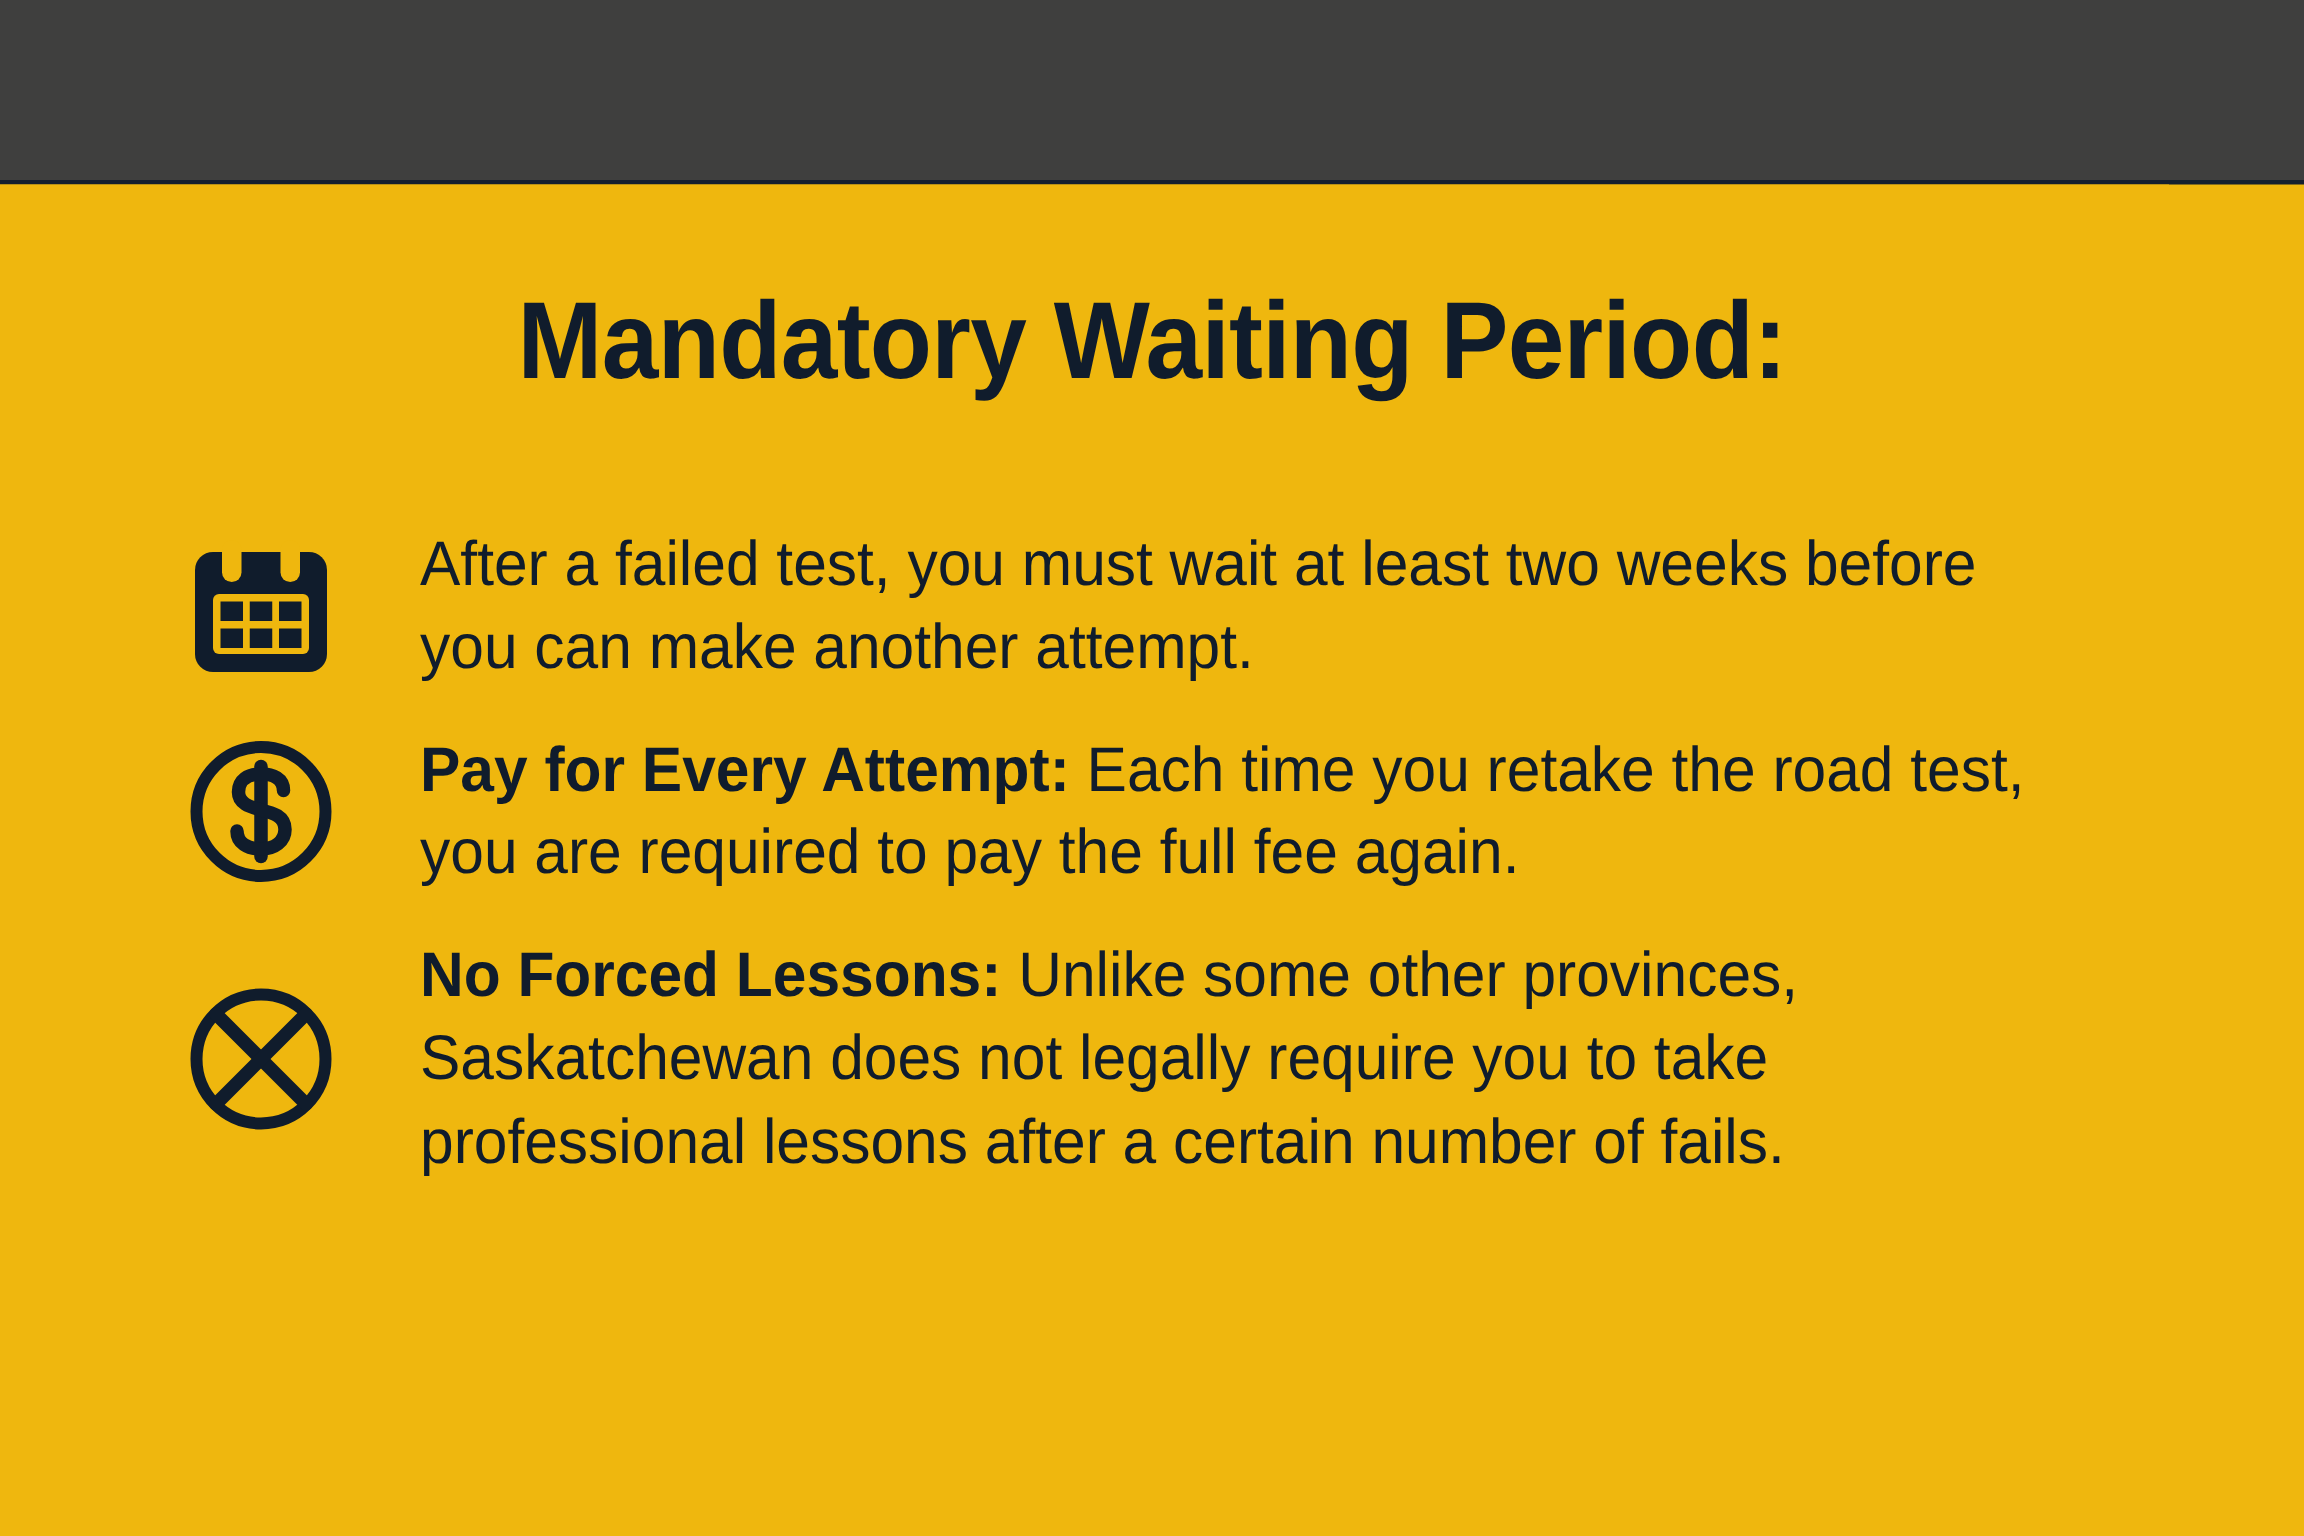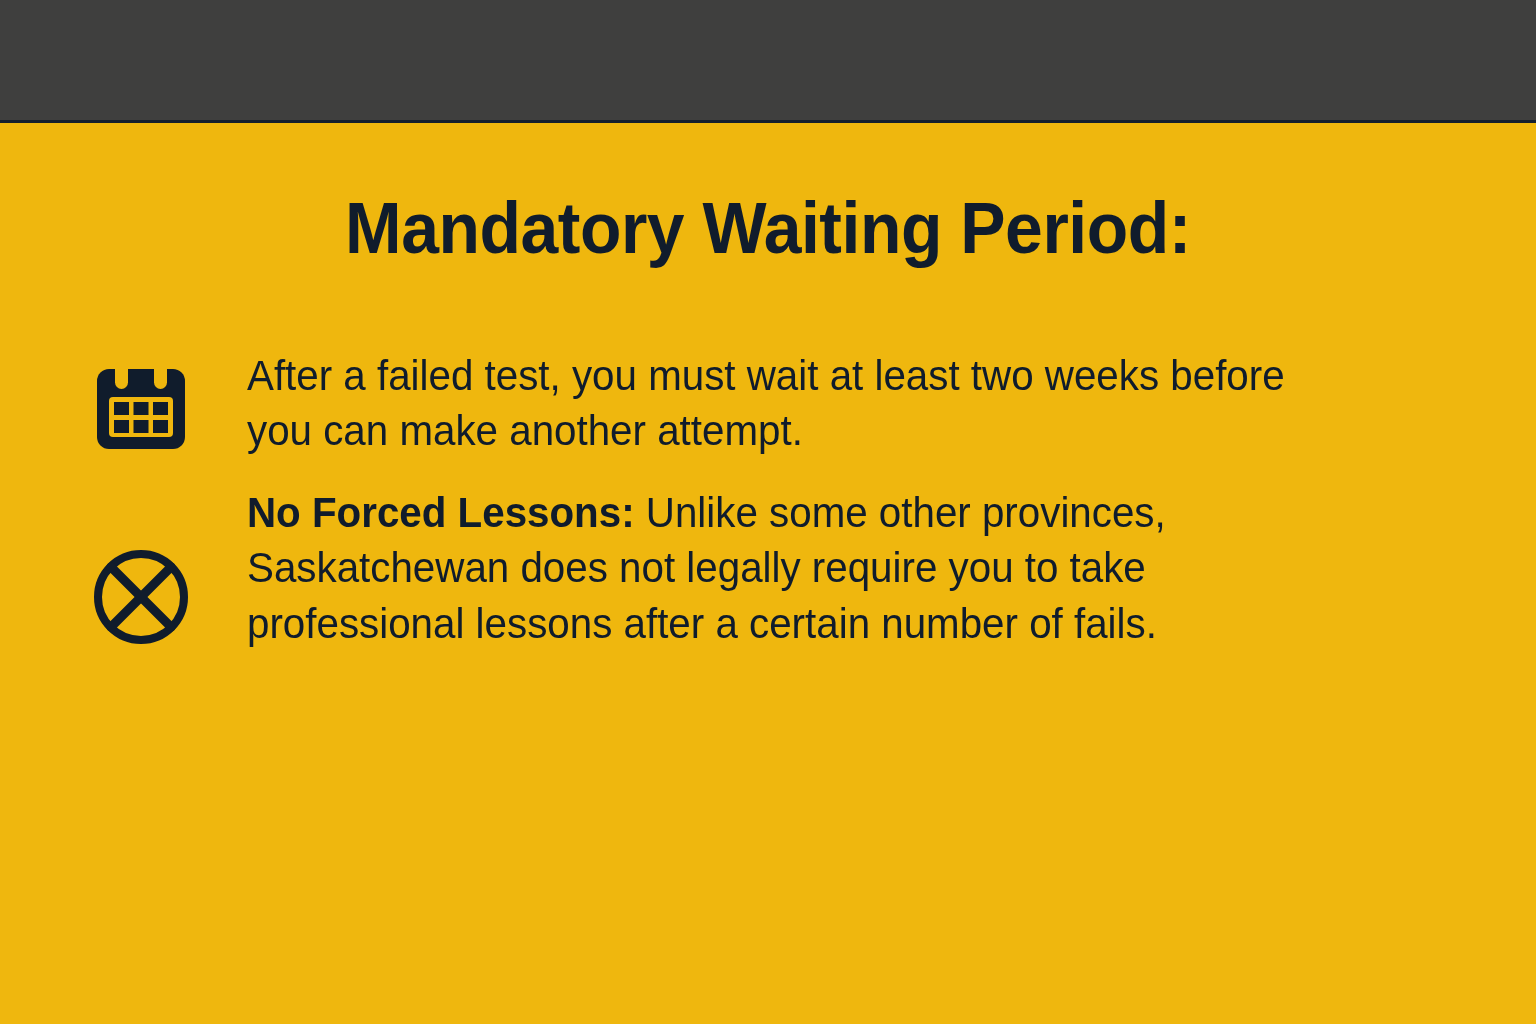--- a/index.html
+++ b/index.html
@@ -58,22 +58,22 @@
   }
   .items {
     position: absolute;
     top: 225px;
     left: 0;
     width: 1536px;
   }
   .item {
     position: relative;
     display: flex;
-    align-items: flex-end;
-    padding-left: 87px;
+    align-items: center;
+    padding-left: 120px;
     margin-bottom: 26px;
   }
   .item-icon {
     flex: 0 0 108px;
     width: 108px;
     height: 108px;
     display: flex;
     align-items: center;
     justify-content: center;
     margin-right: 52px;
@@ -129,20 +129,34 @@
             <rect x="25" y="67" width="15" height="13" fill="#101c2c"></rect>
             <rect x="44.5" y="67" width="15" height="13" fill="#101c2c"></rect>
             <rect x="64" y="67" width="15" height="13" fill="#101c2c"></rect>
           </svg>
         </div>
         <div class="item-text">
           <b></b><span>After a failed test, you must wait at least two weeks before you can make another attempt.</span>
         </div>
       </div>
 
+      <div class="item item-2">
+        <div class="item-icon">
+          <svg width="104" height="104" viewBox="0 0 104 104" aria-hidden="true">
+            <circle cx="52" cy="52" r="43" fill="none" stroke="#101c2c" stroke-width="8"></circle>
+            <path d="M52 22 L52 82" stroke="#101c2c" stroke-width="9" stroke-linecap="round"></path>
+            <path d="M67 38 C67 30 60 27 52 27 C43 27 37 31 37 39 C37 47 45 49 52 51
+                     C60 53 68 55 68 64 C68 72 61 77 52 77 C43 77 36 73 36 65" fill="none" stroke="#101c2c" stroke-width="9" stroke-linecap="round" stroke-linejoin="round"></path>
+          </svg>
+        </div>
+        <div class="item-text">
+          <b>Pay for Every Attempt:</b>
+          <span>Each time you retake the road test, you are required to pay the full fee again.</span>
+        </div>
+      </div>
 
       <div class="item item-3">
         <div class="item-icon">
           <svg width="104" height="104" viewBox="0 0 104 104" aria-hidden="true">
             <circle cx="52" cy="52" r="43" fill="none" stroke="#101c2c" stroke-width="8"></circle>
             <path d="M22 22 L82 82" stroke="#101c2c" stroke-width="9" stroke-linecap="round"></path>
             <path d="M82 22 L22 82" stroke="#101c2c" stroke-width="9" stroke-linecap="round"></path>
           </svg>
         </div>
         <div class="item-text">

